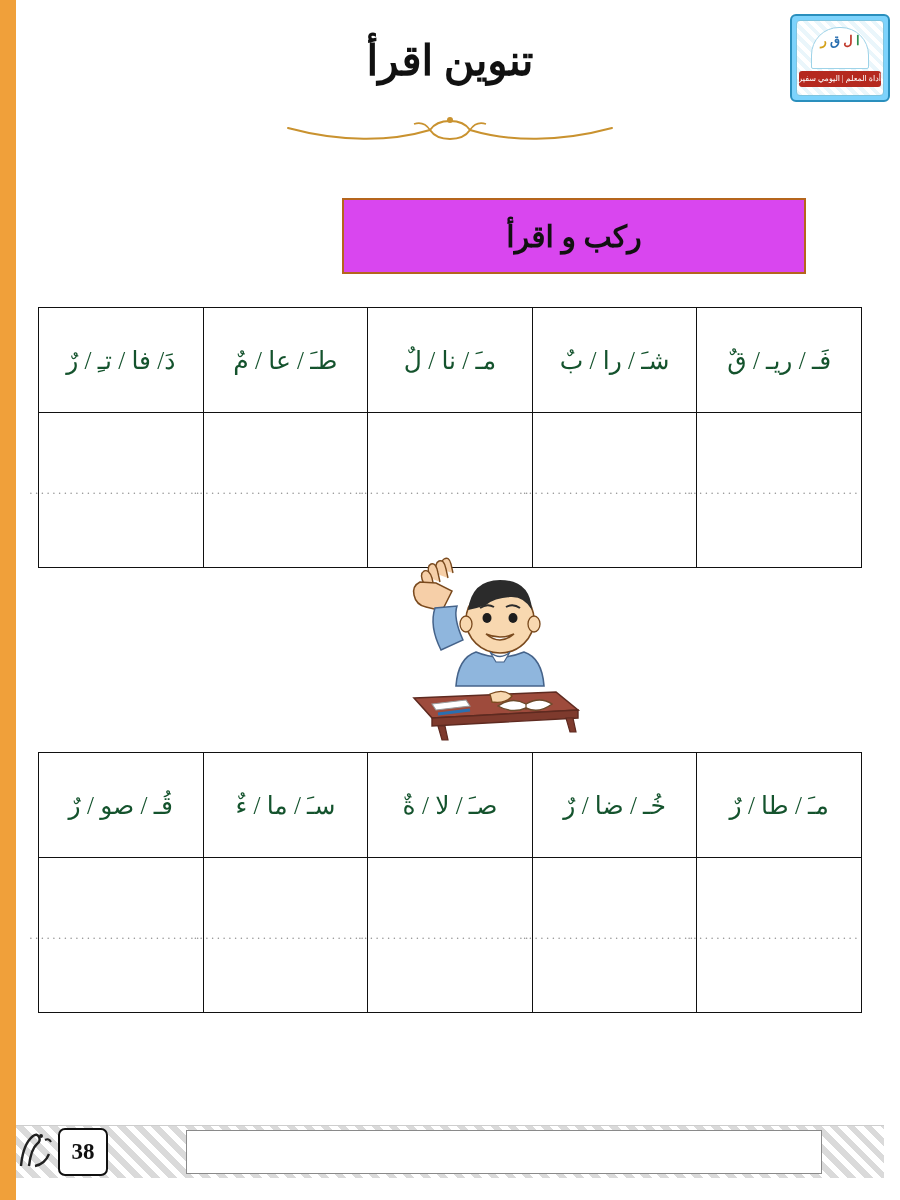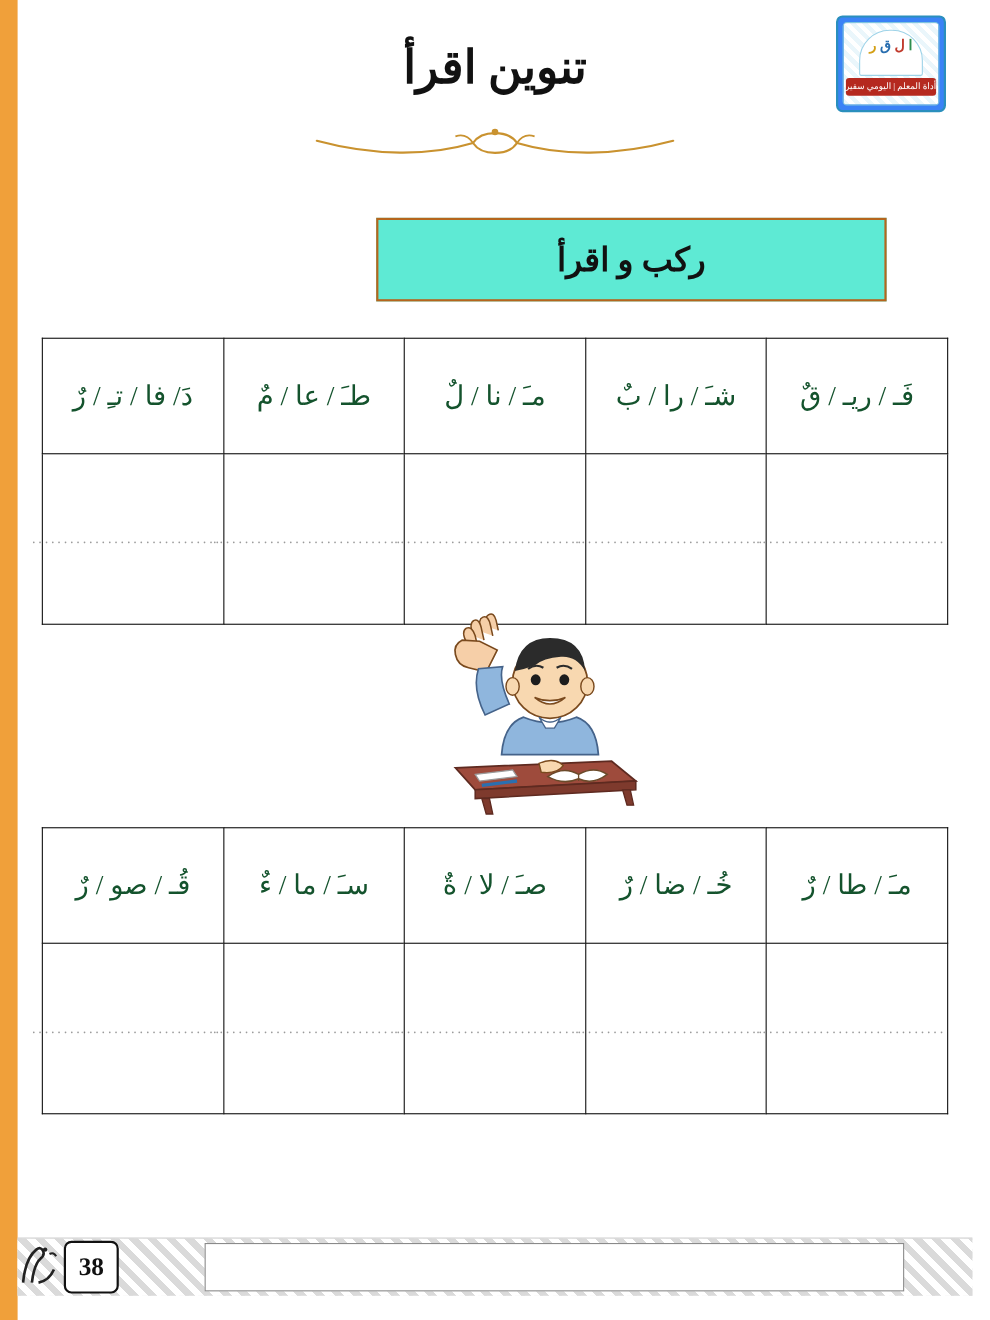--- a/index.html
+++ b/index.html
@@ -43,26 +43,26 @@
     top: 108px;
     left: 0;
     width: 900px;
     height: 42px;
     text-align: center;
   }
 
   .logo-badge {
     position: absolute;
     top: 14px;
-    right: 40px;
+    right: 10px;
     width: 96px;
     height: 84px;
     border: 2px solid #2a8fbd;
     border-radius: 6px;
-    background: #3b82f6;
+    background: #7dd3fc;
     overflow: hidden;
   }
   .logo-inner {
     position: absolute;
     top: 4px; left: 4px; right: 4px; bottom: 4px;
     border: 1px solid #7fc4de;
     border-radius: 4px;
     background:
       repeating-linear-gradient(45deg, #eaf6fb 0 4px, #ffffff 4px 8px);
   }
@@ -104,21 +104,21 @@
   }
 
   
   .instruction-box {
     position: absolute;
     top: 198px;
     left: 342px;
     width: 460px;
     height: 72px;
     border: 2px solid #b5651d;
-    background: #5eead4;
+    background: #d946ef;
     display: flex;
     align-items: center;
     justify-content: center;
     font-size: 30px;
     font-weight: bold;
     color: #111111;
   }
 
   
   .sheet-table {

